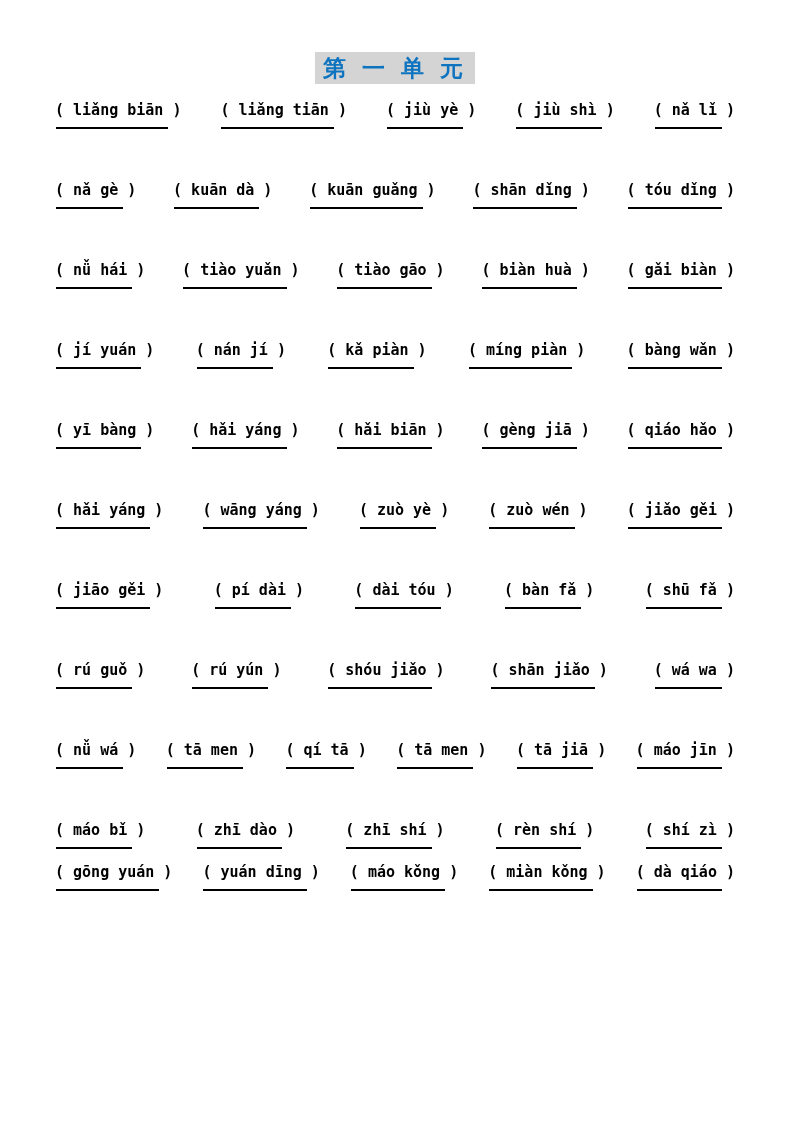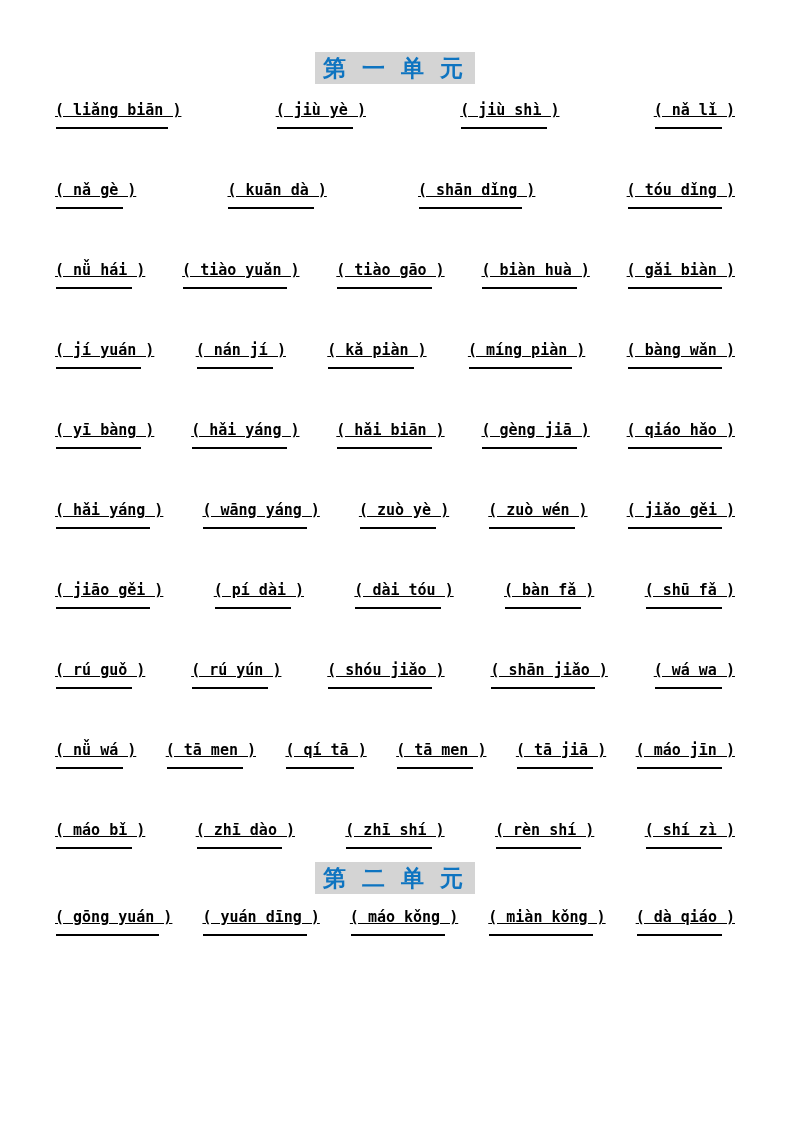--- a/index.html
+++ b/index.html
@@ -29,21 +29,21 @@
     background: #d4d4d4;
     color: #0e74c0;
     font-family: "DejaVu Sans", "Liberation Sans", sans-serif;
     font-weight: bold;
     font-size: 23px;
     line-height: 30px;
     letter-spacing: 4px;
     padding: 1px 8px;
     white-space: pre;
   }
-  .section-rows { display: block; text-decoration: underline; }
+  .section-rows { display: block; }
   .pinyin-row {
     display: flex;
     justify-content: space-between;
     align-items: flex-start;
     margin-bottom: 51px;
   }
   .section-rows .pinyin-row:last-child { margin-bottom: 0; }
   .pinyin-item {
     position: relative;
     display: inline-block;
@@ -68,27 +68,29 @@
 
 <div class="page">
 
   <div class="section section--first">
     <div class="section-title-wrap">
       <span class="section-title">第 一 单 元</span>
     </div>
     <div class="section-rows">
         <div class="pinyin-row">
           <span class="pinyin-item"><span class="pinyin-text">( liǎng biān )</span><span class="blank-line"></span></span>
+          <span class="pinyin-item"><span class="pinyin-text">( liǎng tiān )</span><span class="blank-line"></span></span>
           <span class="pinyin-item"><span class="pinyin-text">( jiù yè )</span><span class="blank-line"></span></span>
           <span class="pinyin-item"><span class="pinyin-text">( jiù shì )</span><span class="blank-line"></span></span>
           <span class="pinyin-item"><span class="pinyin-text">( nǎ lǐ )</span><span class="blank-line"></span></span>
         </div>
         <div class="pinyin-row">
           <span class="pinyin-item"><span class="pinyin-text">( nǎ gè )</span><span class="blank-line"></span></span>
           <span class="pinyin-item"><span class="pinyin-text">( kuān dà )</span><span class="blank-line"></span></span>
+          <span class="pinyin-item"><span class="pinyin-text">( kuān guǎng )</span><span class="blank-line"></span></span>
           <span class="pinyin-item"><span class="pinyin-text">( shān dǐng )</span><span class="blank-line"></span></span>
           <span class="pinyin-item"><span class="pinyin-text">( tóu dǐng )</span><span class="blank-line"></span></span>
         </div>
         <div class="pinyin-row">
           <span class="pinyin-item"><span class="pinyin-text">( nǚ hái )</span><span class="blank-line"></span></span>
           <span class="pinyin-item"><span class="pinyin-text">( tiào yuǎn )</span><span class="blank-line"></span></span>
           <span class="pinyin-item"><span class="pinyin-text">( tiào gāo )</span><span class="blank-line"></span></span>
           <span class="pinyin-item"><span class="pinyin-text">( biàn huà )</span><span class="blank-line"></span></span>
           <span class="pinyin-item"><span class="pinyin-text">( gǎi biàn )</span><span class="blank-line"></span></span>
         </div>
@@ -139,23 +141,20 @@
           <span class="pinyin-item"><span class="pinyin-text">( máo bǐ )</span><span class="blank-line"></span></span>
           <span class="pinyin-item"><span class="pinyin-text">( zhī dào )</span><span class="blank-line"></span></span>
           <span class="pinyin-item"><span class="pinyin-text">( zhī shí )</span><span class="blank-line"></span></span>
           <span class="pinyin-item"><span class="pinyin-text">( rèn shí )</span><span class="blank-line"></span></span>
           <span class="pinyin-item"><span class="pinyin-text">( shí zì )</span><span class="blank-line"></span></span>
         </div>
       </div>
   </div>
 
   <div class="section section--second">
-    <div class="section-title-wrap">
-      <span class="section-title">第 二 单 元</span>
-    </div>
     <div class="section-rows">
         <div class="pinyin-row">
           <span class="pinyin-item"><span class="pinyin-text">( gōng yuán )</span><span class="blank-line"></span></span>
           <span class="pinyin-item"><span class="pinyin-text">( yuán dīng )</span><span class="blank-line"></span></span>
           <span class="pinyin-item"><span class="pinyin-text">( máo kǒng )</span><span class="blank-line"></span></span>
           <span class="pinyin-item"><span class="pinyin-text">( miàn kǒng )</span><span class="blank-line"></span></span>
           <span class="pinyin-item"><span class="pinyin-text">( dà qiáo )</span><span class="blank-line"></span></span>
         </div>
       </div>
   </div>

